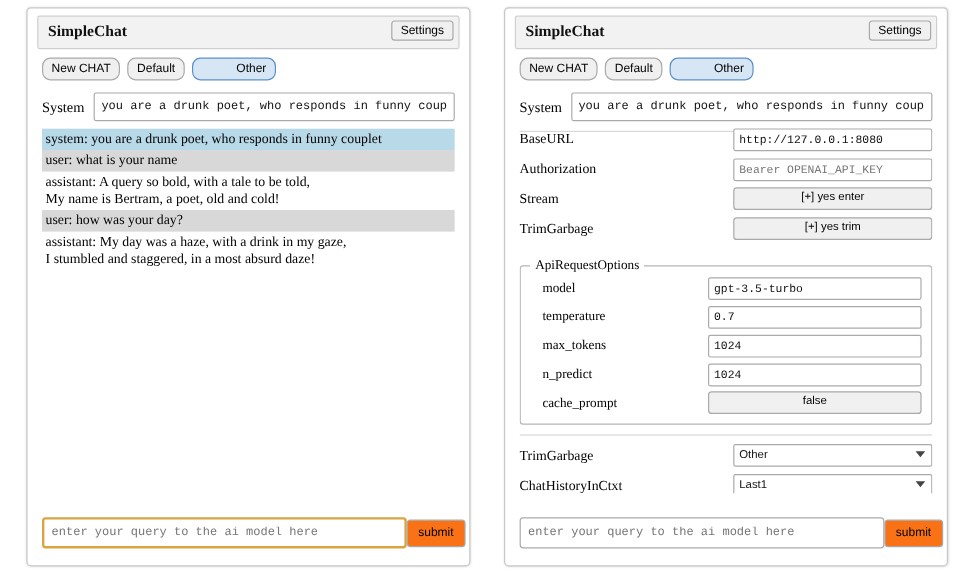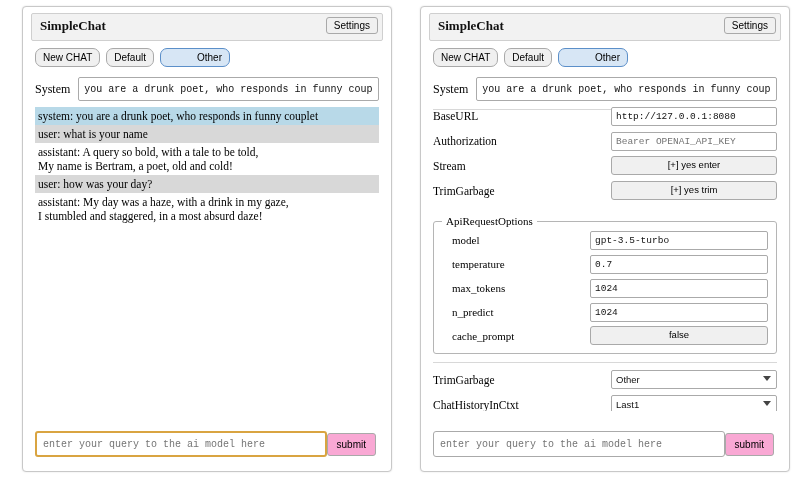--- a/index.html
+++ b/index.html
@@ -131,21 +131,21 @@
     font-family: "Liberation Serif", serif;
     white-space: pre-wrap;
   }
   .msg.system { background: #b8d9e8; }
   .msg.user { background: #d8d8d8; }
   .msg.assistant { background: transparent; }
 
   .query-row {
     position: absolute;
     left: 12px;
-    right: 15px;
+    right: 3px;
     bottom: 14px;
     display: flex;
     align-items: center;
   }
   .query-input {
     flex: 1;
     height: 26px;
     box-sizing: border-box;
     font-size: 10px;
     font-family: "Liberation Mono", monospace;
@@ -154,21 +154,21 @@
     border-radius: 3px;
     background: #ffffff;
     color: #555;
   }
   .query-input.focused {
     border: 2px solid #d9a441;
   }
   .submit-btn {
     font-size: 10px;
     padding: 5px 9px;
-    background: #f9a8d4;
+    background: #f97316;
     border: 1px solid #a9a9a9;
     border-radius: 3px;
     font-family: "Liberation Sans", sans-serif;
     cursor: pointer;
     text-align: center;
   }
 
   
   .settings-area {
     position: absolute;

